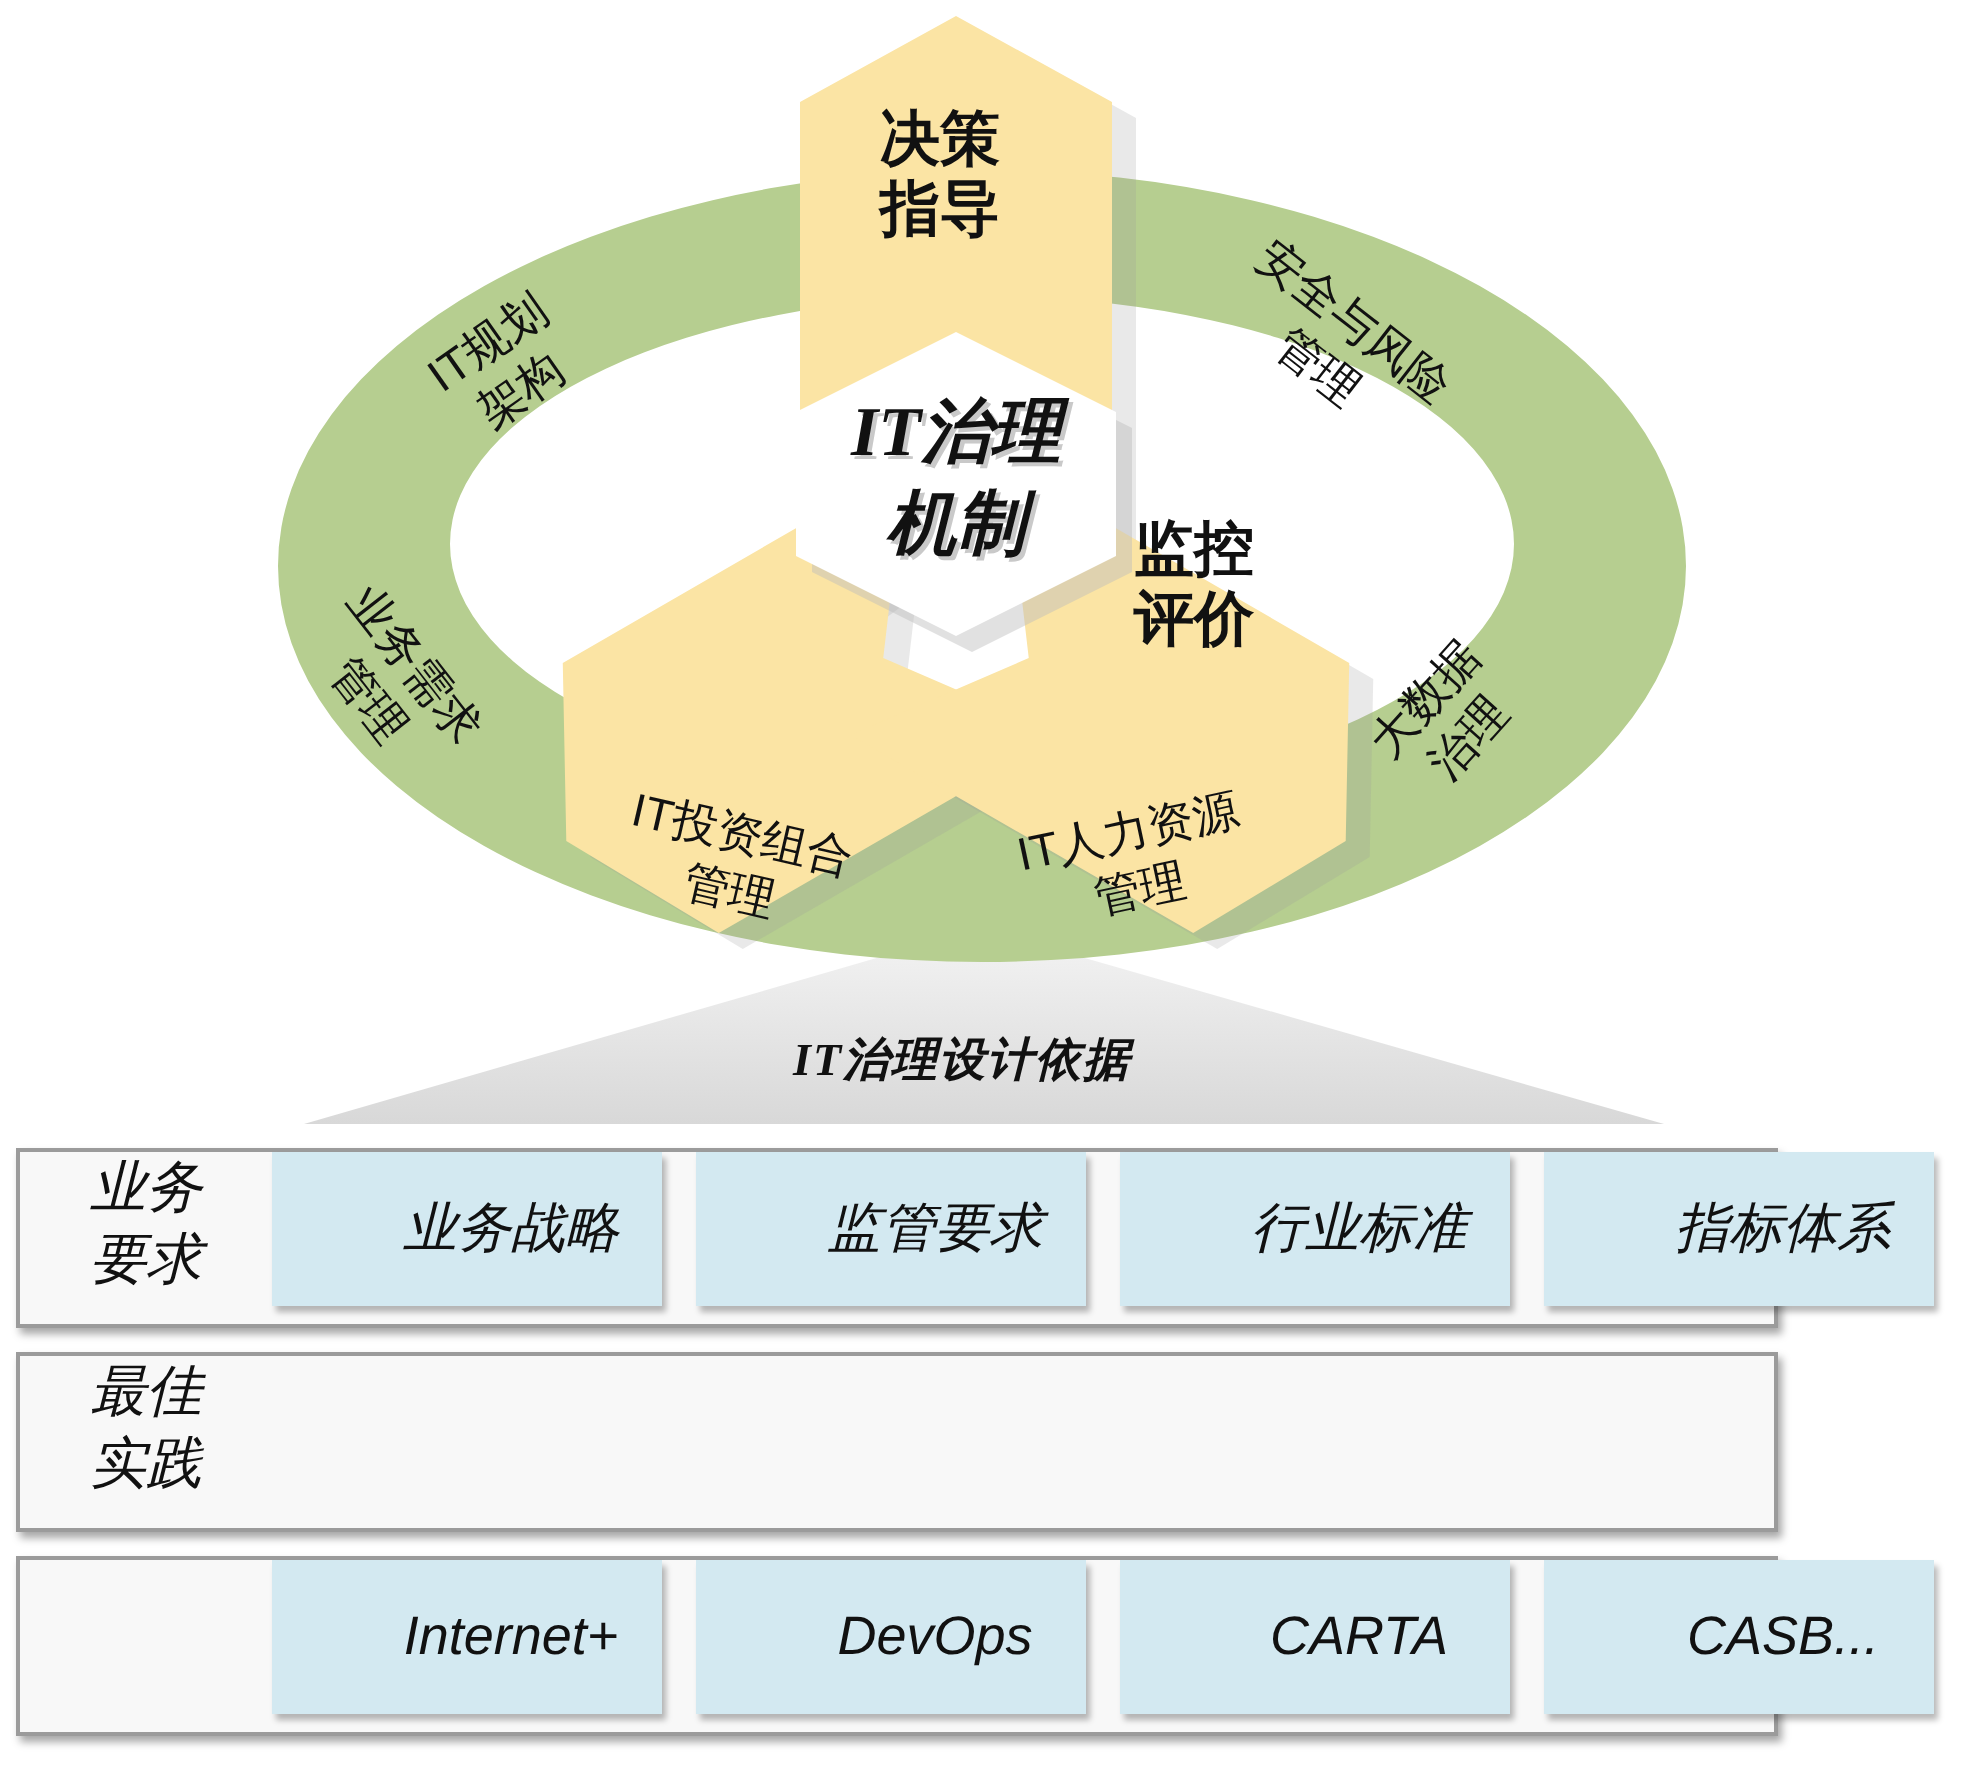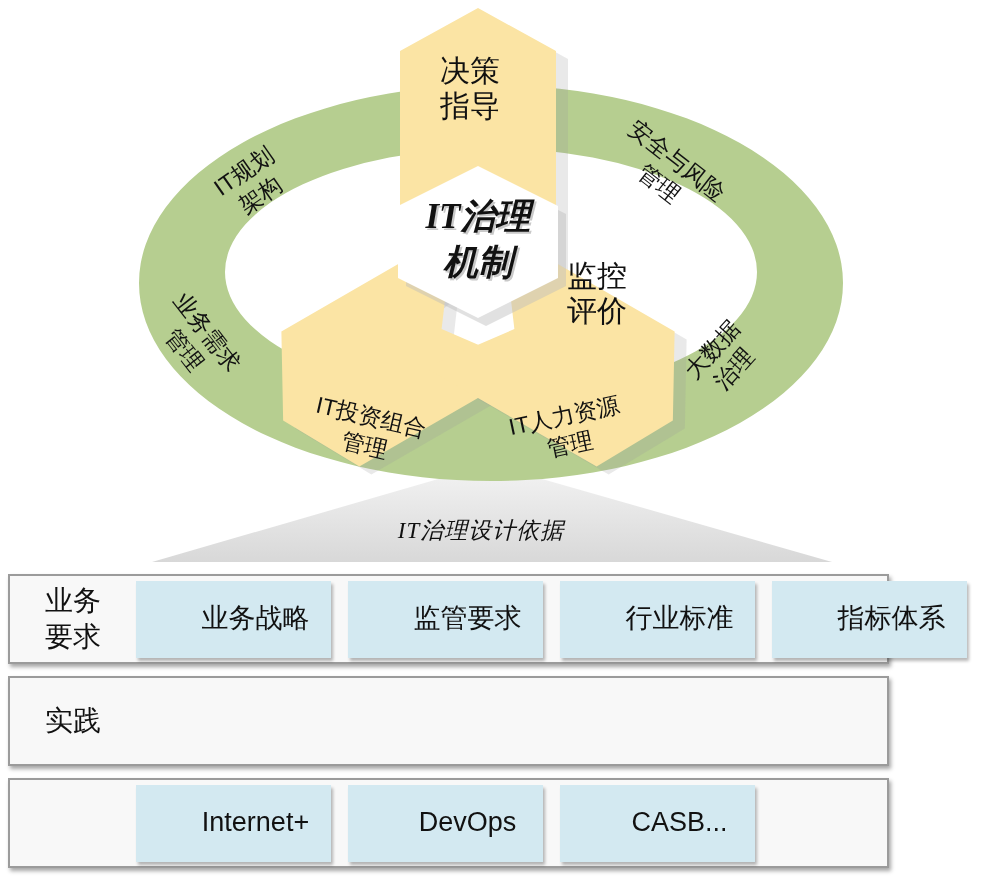--- a/index.html
+++ b/index.html
@@ -20,40 +20,41 @@
   .ring{fill:var(--c-green);fill-rule:evenodd;}
   .arrow{fill:var(--c-yellow);}
   .arrow-shadow{fill:#9a9a9a;opacity:0.22;}
   .hex{fill:#ffffff;}
   .hex-shadow{fill:#bdbdbd;opacity:0.45;}
 
   .lbl{
     position:absolute;text-align:center;white-space:nowrap;
     transform:translate(-50%,-50%) rotate(var(--r,0deg));
     line-height:1.24;
+    font-weight:bold;
   }
   .lbl span{display:block;}
   .arrow-lbl{font-size:30px;line-height:1.18;}
   .ring-lbl{font-size:23px;font-weight:400;}
   .center-lbl{
     font-size:35px;font-weight:bold;font-style:italic;
     font-family:"Liberation Serif","DejaVu Serif",serif;
     text-shadow:2px 2px 0 #c9c9c9;line-height:1.3;
   }
   .funnel-lbl{
     font-size:23px;font-style:italic;
     font-family:"Liberation Serif","DejaVu Serif",serif;
     letter-spacing:1px;
   }
 
   .row{
     position:absolute;left:8px;width:881px;height:90px;
     background:var(--c-panel);border:2px solid var(--c-border);
     box-shadow:2px 3px 4px rgba(0,0,0,0.35);
-    display:flex;align-items:center;box-sizing:border-box;
+    display:flex;align-items:flex-start;box-sizing:border-box;font-style:italic;
   }
   .row-label{
     flex:0 0 126px;text-align:center;font-size:28px;line-height:1.3;
   }
   .row-label span{display:block;}
   .boxes{display:flex;gap:17px;align-items:center;}
   .box{
     width:151px;height:77px;background:var(--c-blue);
     box-shadow:2px 3px 3px rgba(0,0,0,0.28);
     display:flex;align-items:center;justify-content:center;
@@ -144,27 +145,29 @@
       <div class="box">业务战略</div>
       <div class="box">监管要求</div>
       <div class="box">行业标准</div>
       <div class="box">指标体系</div>
       <div class="box">监管要求</div>
     </div>
   </div>
 
   <div class="row" style="top:676px">
     <div class="row-label">
+      <span>最佳</span>
       <span>实践</span>
     </div>
   </div>
 
   <div class="row" style="top:778px">
     <div class="row-label">
     </div>
     <div class="boxes">
       <div class="box">Internet+</div>
       <div class="box">DevOps</div>
+      <div class="box">CARTA</div>
       <div class="box">CASB...</div>
     </div>
   </div>
 
 </div>
 
 </body></html>

